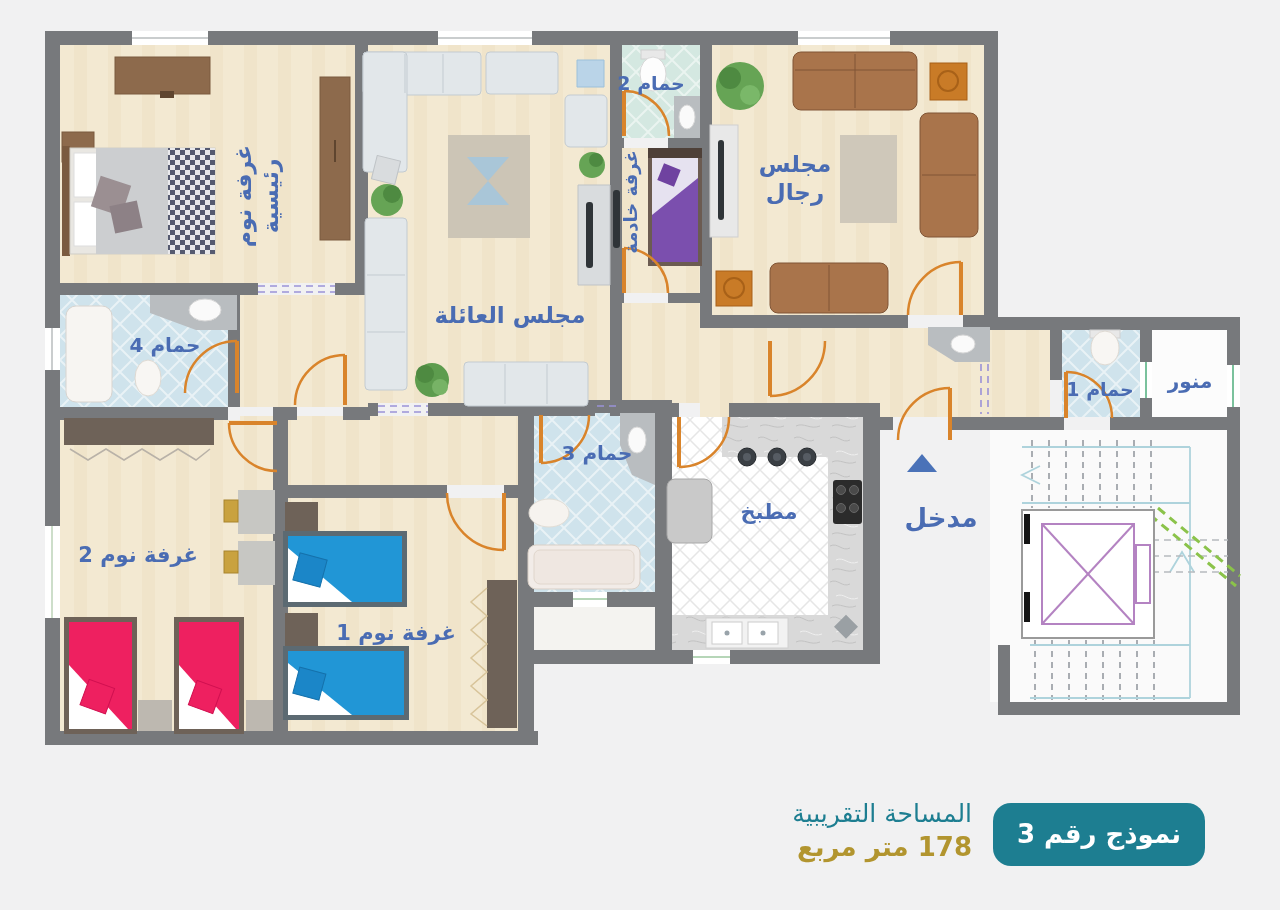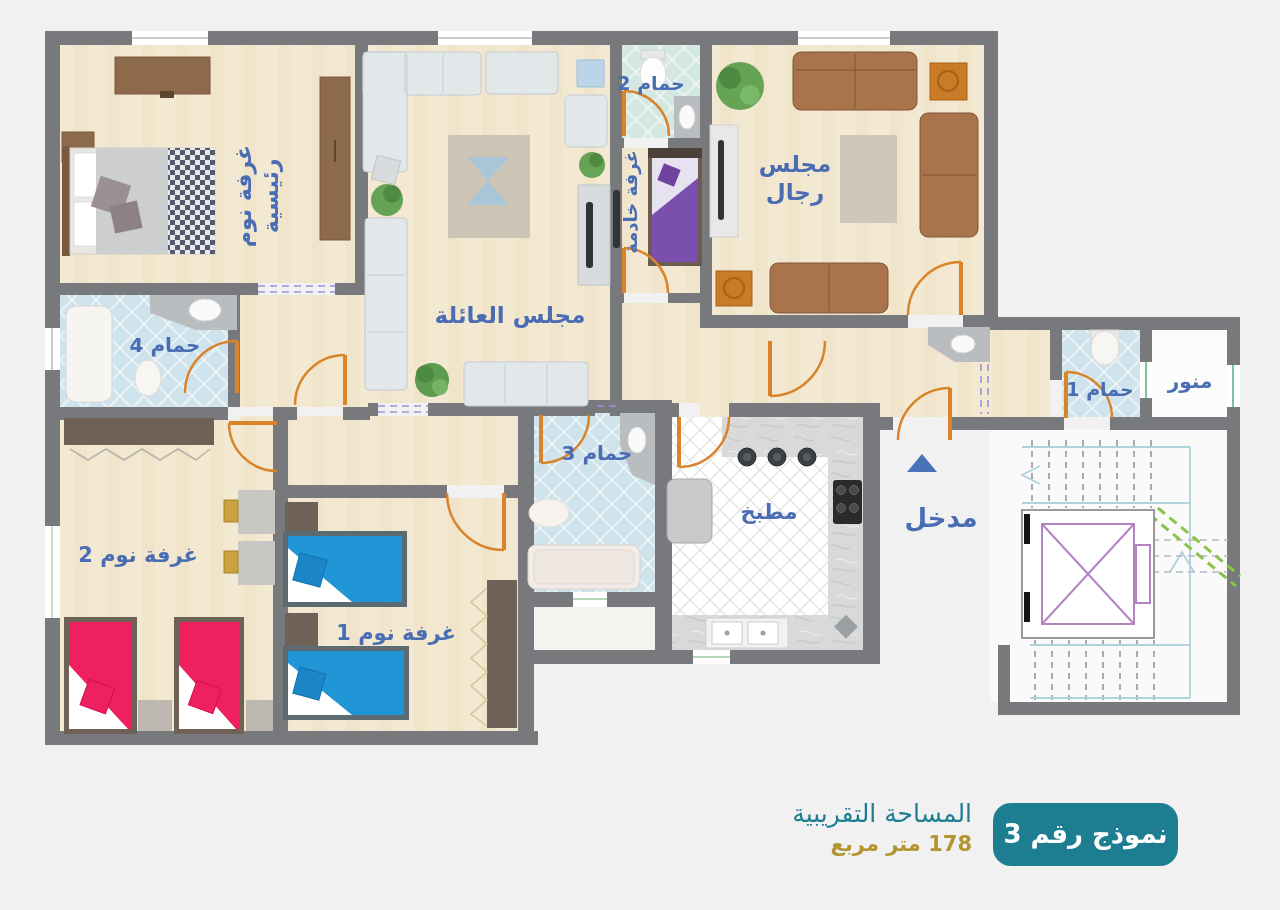--- a/index.html
+++ b/index.html
@@ -3,22 +3,22 @@
 <meta charset="utf-8">
 <style>
   html,body{margin:0;padding:0;background:#f1f1f2;}
   .stage{position:relative;width:1280px;height:910px;background:#f1f1f2;overflow:hidden;
          font-family:"DejaVu Sans", sans-serif;}
   svg{position:absolute;left:0;top:0;}
   .room-label{fill:#4a6cb3;font-weight:bold;text-anchor:middle;direction:rtl;
               font-family:"DejaVu Sans", sans-serif;}
   .footer-block{position:absolute;left:700px;top:800px;width:272px;direction:rtl;text-align:right;}
   .area-title{color:#1d7e91;font-size:25px;font-weight:normal;line-height:1.15;}
-  .area-value{color:#b2952f;font-size:21px;font-weight:bold;line-height:1.2;margin-top:3px;}
-  .model-badge{position:absolute;left:993px;top:803px;width:185px;height:63px;background:#1d7e91;
+  .area-value{color:#b2952f;font-size:26px;font-weight:bold;line-height:1.2;margin-top:3px;}
+  .model-badge{position:absolute;left:993px;top:803px;width:212px;height:63px;background:#1d7e91;
                border-radius:18px;color:#ffffff;font-size:26px;font-weight:bold;text-align:center;
                line-height:63px;direction:rtl;}
 </style>
 </head>
 <body>
 
 <div class="stage">
 <svg width="1280" height="910" viewBox="0 0 1280 910">
   <defs>
     <pattern id="stripes" patternUnits="userSpaceOnUse" width="34" height="34">

